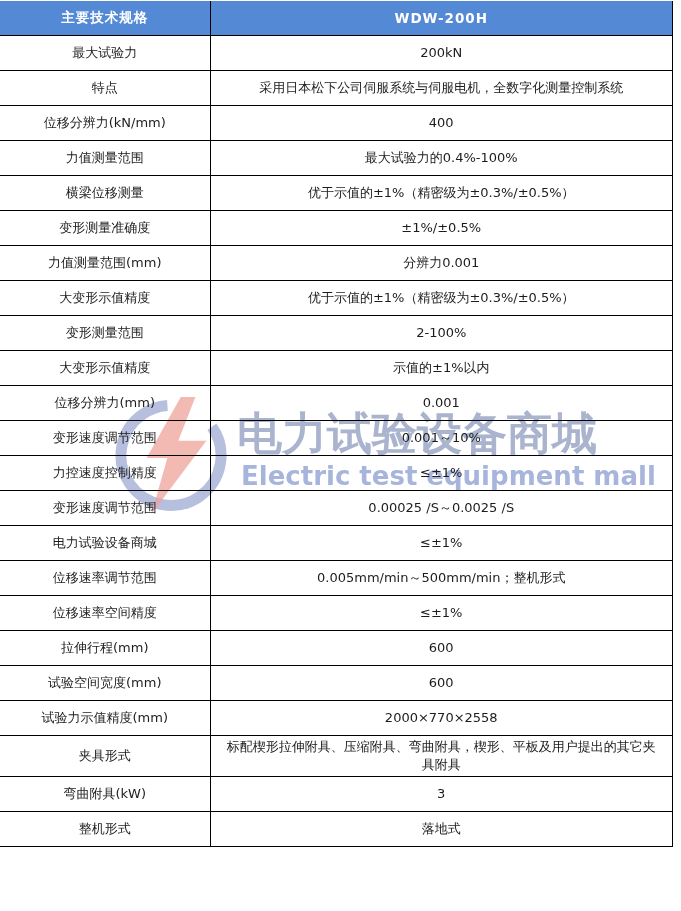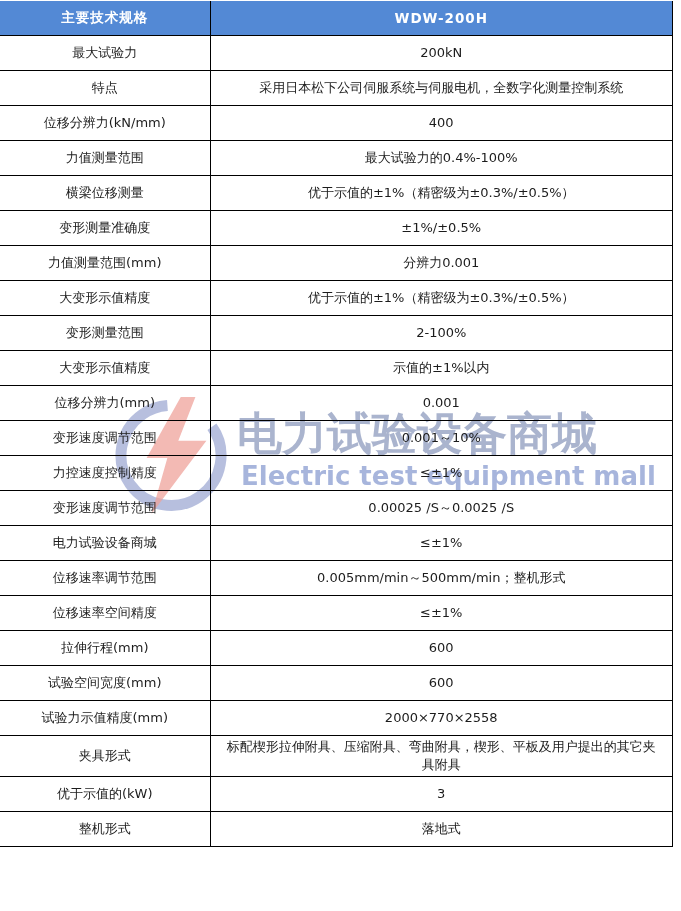--- a/index.html
+++ b/index.html
@@ -191,21 +191,21 @@
         </tr>
         <tr>
           <td class="col-label">试验力示值精度(mm)</td>
           <td>2000×770×2558</td>
         </tr>
         <tr>
           <td class="col-label">夹具形式</td>
           <td>标配楔形拉伸附具、压缩附具、弯曲附具，楔形、平板及用户提出的其它夹具附具</td>
         </tr>
         <tr>
-          <td class="col-label">优于示值的(kW)</td>
+          <td class="col-label">弯曲附具(kW)</td>
           <td>3</td>
         </tr>
         <tr>
           <td class="col-label">整机形式</td>
           <td>落地式</td>
         </tr>
       </tbody>
   </table>
 
 </div>

